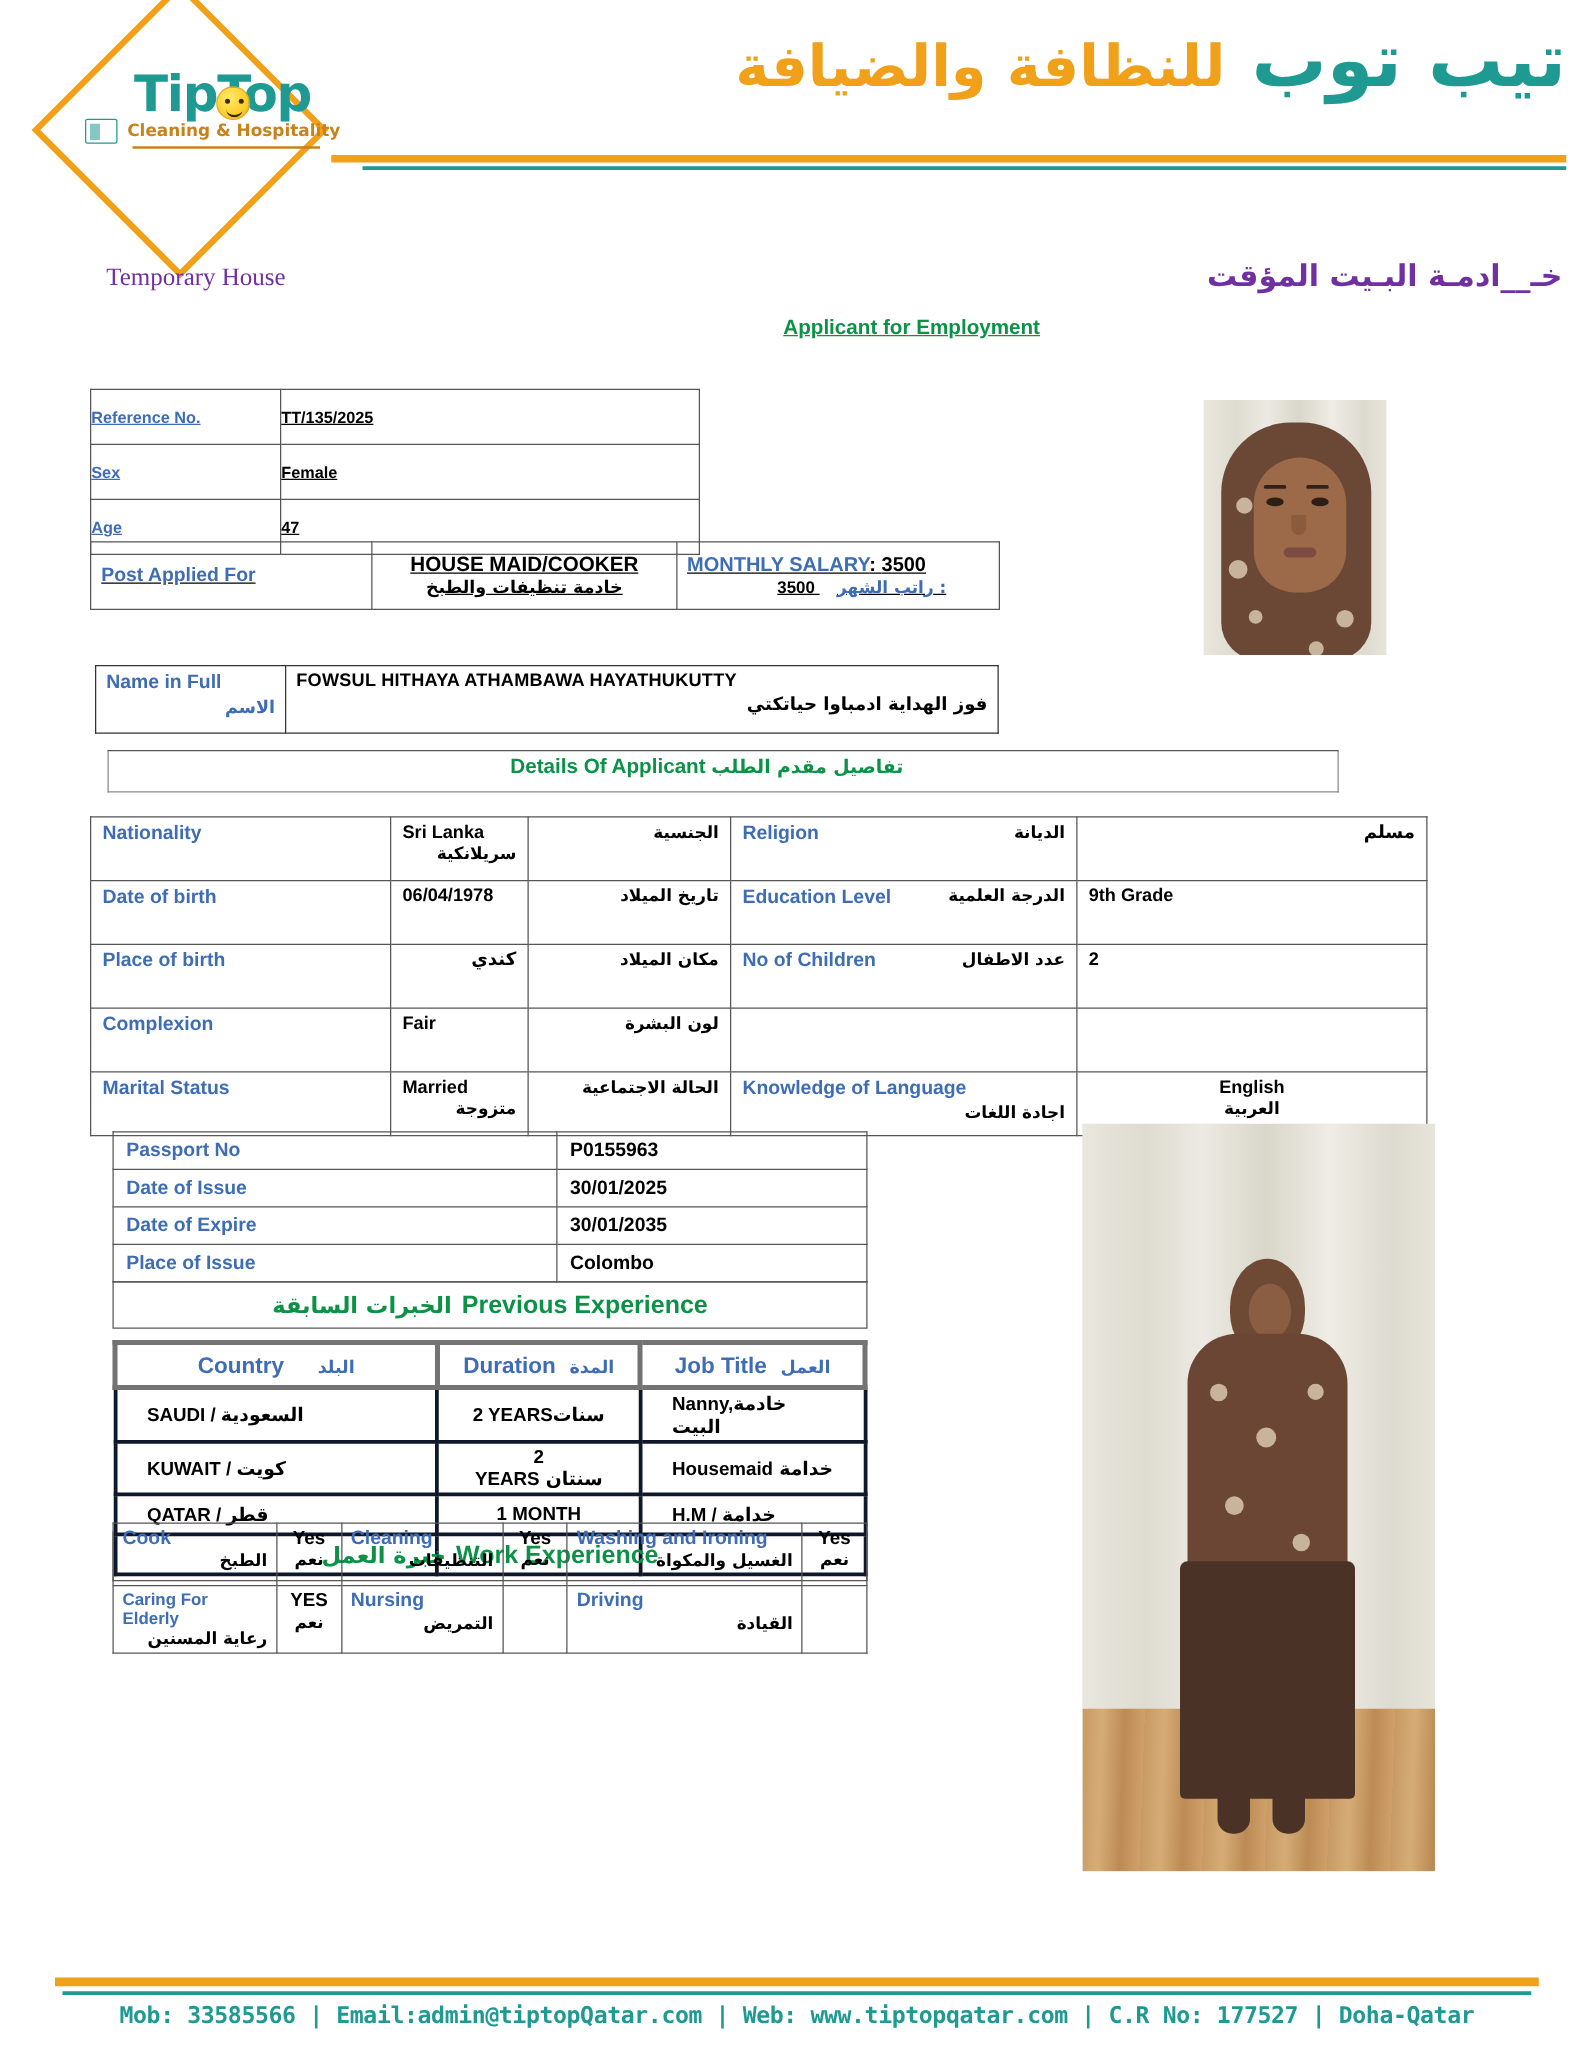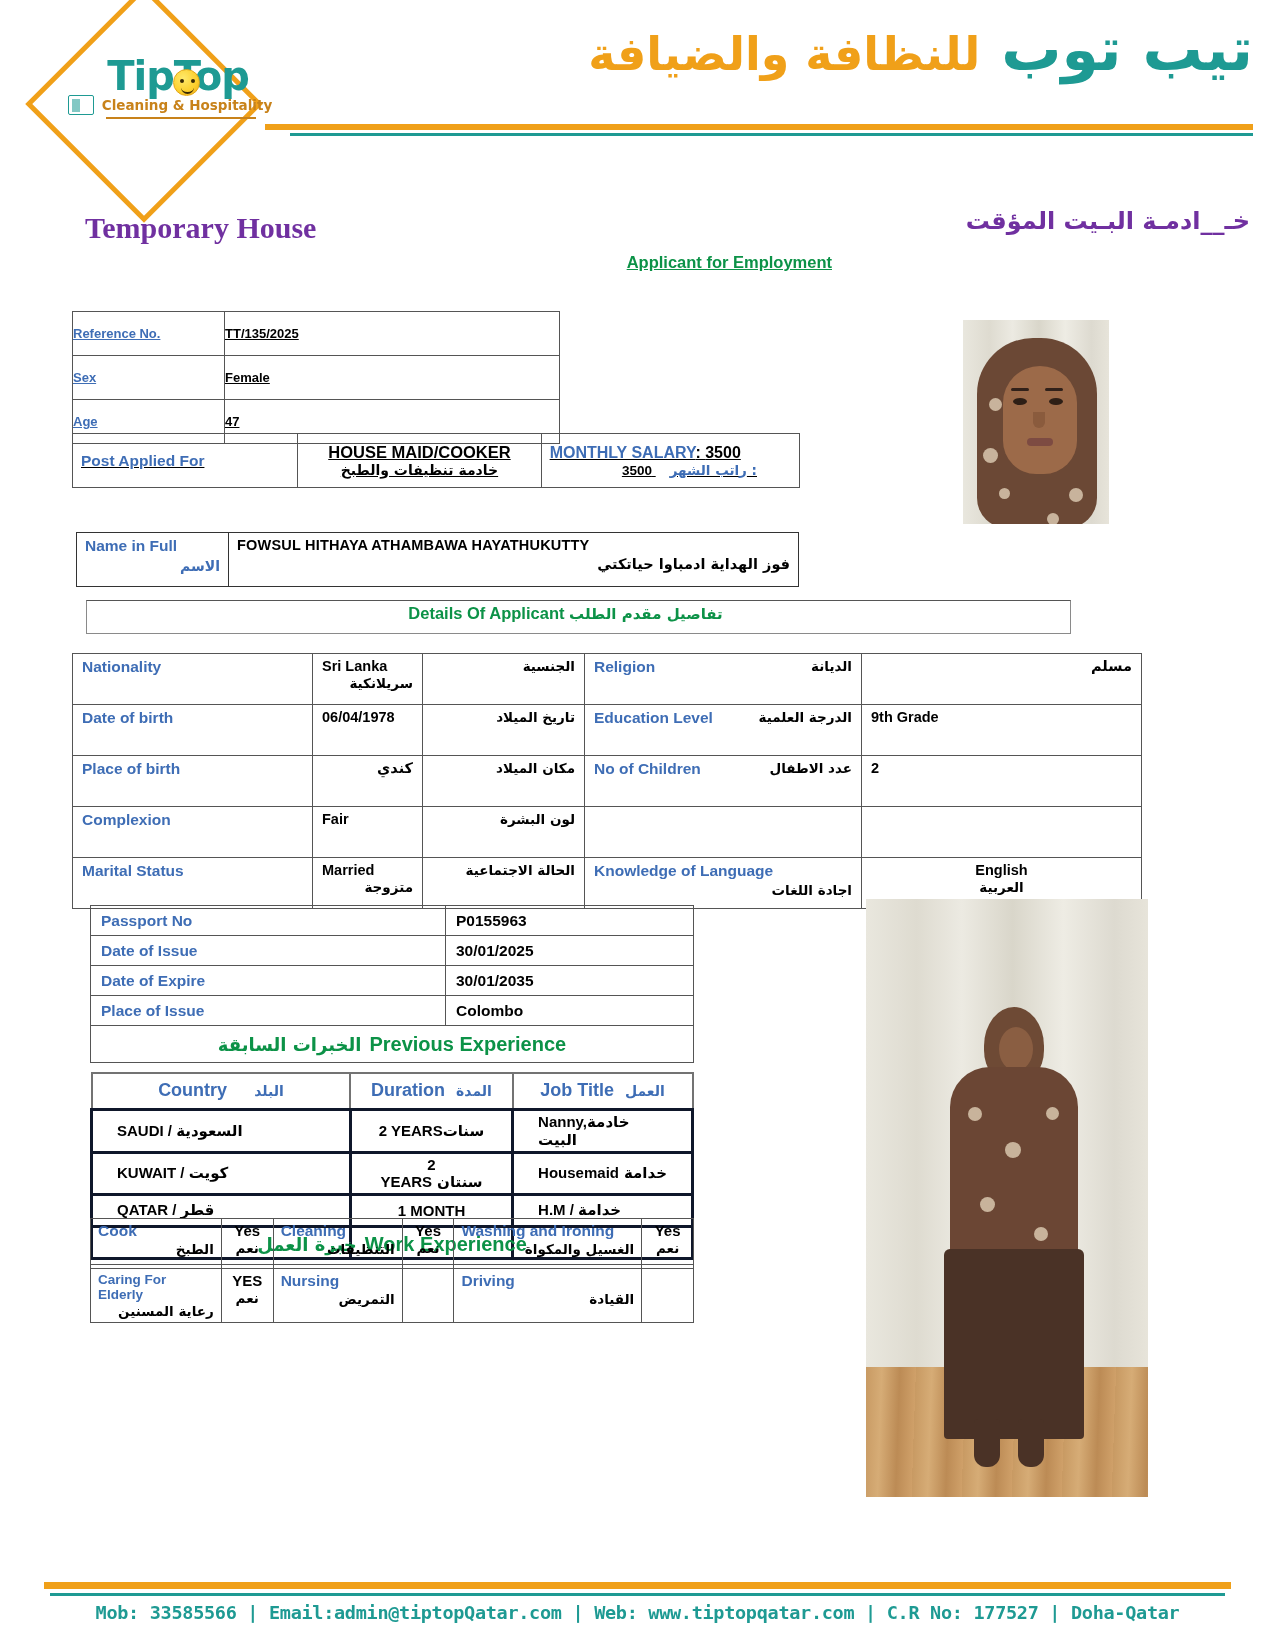--- a/index.html
+++ b/index.html
@@ -150,22 +150,22 @@
     background: #1E9A93;
   }
 
   
   .title-row { position: relative; height: 72px; }
   .title-en {
     position: absolute;
     left: 85px;
     top: 6px;
     font-family: "Liberation Serif", serif;
-    font-size: 30px;
-    font-weight: bold;
+    font-size: 20px;
+    font-weight: normal;
     color: #7030A0;
   }
   .title-ar {
     position: absolute;
     right: 25px;
     top: 2px;
     direction: rtl;
     font-family: "DejaVu Sans", sans-serif;
     font-size: 24px;
     font-weight: bold;
@@ -340,21 +340,21 @@
     border: 3px solid #0f172a;
     height: 32px;
     padding: 2px 24px;
     font-size: 15px;
     vertical-align: middle;
   }
   .prev-table td.c-country { width: 270px; }
   .prev-table td.c-dur { width: 163px; text-align: center; }
   .prev-table td.c-job { width: 169px; }
   .prev-table th {
-    border: 2px solid #737373;
+    border: 4px solid #737373;
     height: 36px;
     font-size: 18px;
     color: #3E6DB5;
     font-weight: bold;
   }
   .prev-table th .ar { font-size: 14px; font-weight: bold; }
   .mix-ar { font-family: "DejaVu Sans", sans-serif; font-weight: bold; }
 
   
   .work-head {

